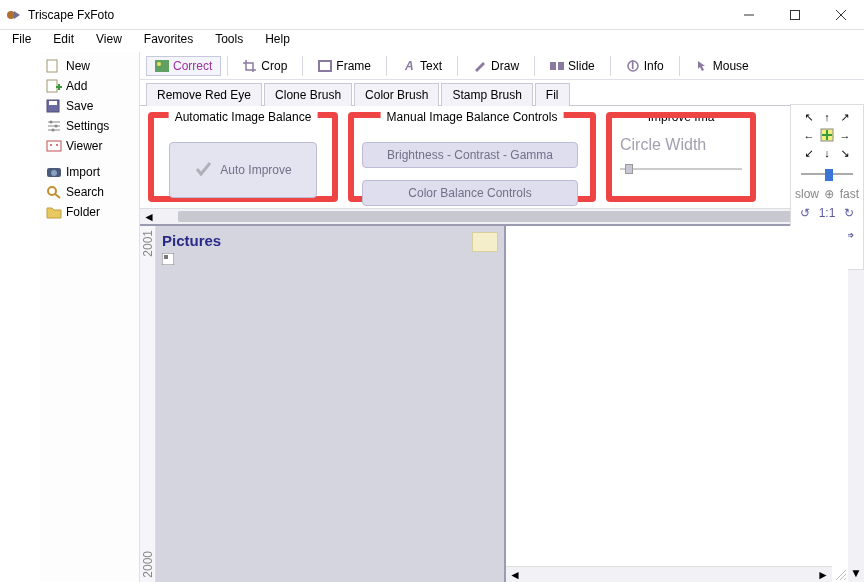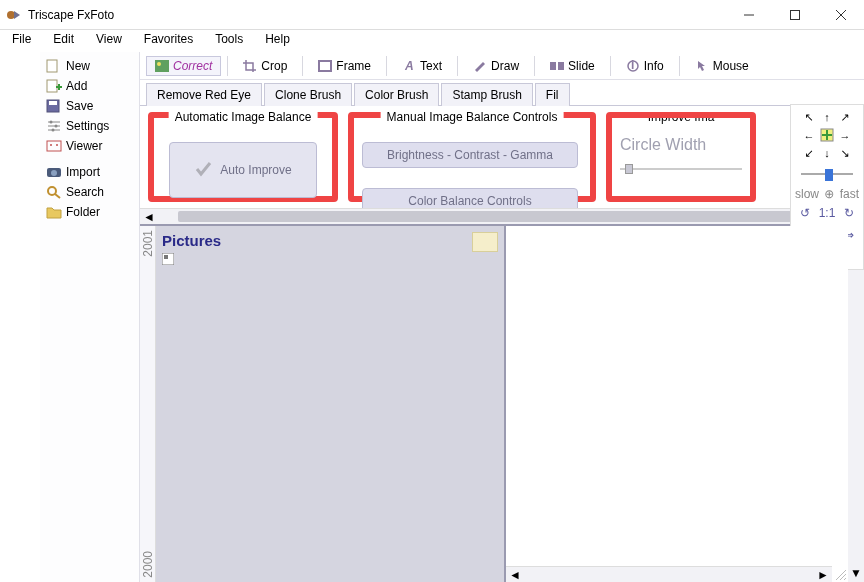--- a/index.html
+++ b/index.html
@@ -11,31 +11,31 @@
 .winbtn { width: 46px; height: 30px; display: flex; align-items: center; justify-content: center; }
 .menubar { height: 22px; display: flex; align-items: flex-start; padding: 0 4px; gap: 6px; }
 .menu-item { padding: 2px 8px; }
 .body { display: flex; height: calc(582px - 30px - 22px); }
 .leftbar { width: 100px; background: #fdfdfe; border-right: 1px solid #e0e0e8; padding: 4px 2px; margin-left: 40px; }
 .lb-item { display: flex; align-items: center; gap: 4px; padding: 3px 4px; }
 .lb-icon { width: 16px; height: 14px; display: inline-block; }
 .maincol { flex: 1; display: flex; flex-direction: column; overflow: hidden; }
 .toolbar-row { height: 28px; display: flex; align-items: center; border-bottom: 1px solid #e0e0e8; padding: 0 6px; gap: 6px; }
 .tool-btn { display: flex; align-items: center; gap: 4px; padding: 2px 8px; border: 1px solid transparent; }
-.tool-btn.active { border: 1px solid #c8c8dd; background: #f4f4fb; color: #a030a0; font-style: italic; }
+.tool-btn.active { border: 1px solid #c8c8dd; background: #f4f4fb; color: #a030a0; }
 .tool-btn .ticon { width: 14px; height: 12px; display: inline-block; }
 .divider { width: 1px; height: 20px; background: #d8d8e0; }
 .tabrow { height: 26px; display: flex; align-items: flex-end; padding-left: 6px; border-bottom: 1px solid #c8c8d8; }
 .tab { padding: 4px 10px; border: 1px solid #c8c8d8; border-bottom: none; margin-right: 2px; background: #f2f2f8; position: relative; top: 1px; }
 .tab.active { background: #fff; }
 .ribbon { flex: 0 0 102px; display: flex; padding: 6px 8px; gap: 10px; overflow: hidden; position: relative; }
 .group { border: 6px solid #ef4444; border-radius: 4px; padding: 18px 8px 6px; position: relative; min-width: 150px; }
 .group-title { position: absolute; top: -8px; left: 50%; transform: translateX(-50%); background: #fff; padding: 0 6px; white-space: nowrap; font-size: 12px; }
 .big-btn { width: 148px; height: 56px; background: #e4e4f0; border: 1px solid #bcbcd4; border-radius: 4px; display: flex; align-items: center; justify-content: center; gap: 8px; color: #707088; margin: 6px auto 16px; }
-.med-btn { width: 216px; height: 26px; background: #dedeee; border: 1px solid #bcbcd4; border-radius: 4px; display: flex; align-items: center; justify-content: center; color: #707088; margin-bottom: 20px; }
+.med-btn { width: 216px; height: 26px; background: #dedeee; border: 1px solid #bcbcd4; border-radius: 4px; display: flex; align-items: center; justify-content: center; color: #707088; margin-bottom: 12px; }
 .sliderlbl { color: #a0a0b0; font-size: 16px; }
 .hscroll { height: 16px; background: #f2f2f6; border-top: 1px solid #ddd; display: flex; }
 .hthumb { flex: 1; background: #c8c8d0; margin: 2px 20px; border-radius: 2px; }
 .harrow { width: 18px; display: flex; align-items: center; justify-content: center; }
 .bottom { flex: 1; display: flex; border-top: 2px solid #9a9ab0; overflow: hidden; }
 .yearstrip { width: 16px; background: #f6f6fa; border-right: 1px solid #ddd; display: flex; flex-direction: column; justify-content: space-between; align-items: center; font-size: 9px; color: #888; padding: 4px 0; }
 .yearstrip span { writing-mode: vertical-rl; transform: rotate(180deg); }
 .picpanel { width: 350px; background: #d5d5e0; border-right: 2px solid #9a9ab0; position: relative; padding: 6px; }
 .pic-title { font-weight: bold; font-size: 15px; color: #2a2a88; }
 .note { position: absolute; top: 6px; right: 6px; width: 26px; height: 20px; background: #f5eecb; border: 1px solid #d8cf9a; }

